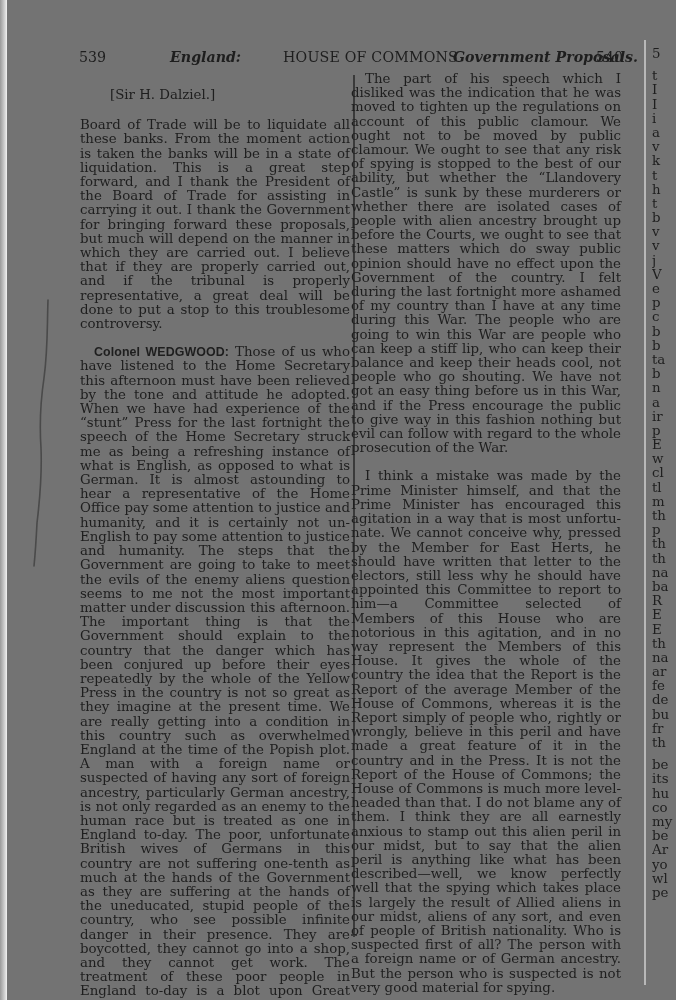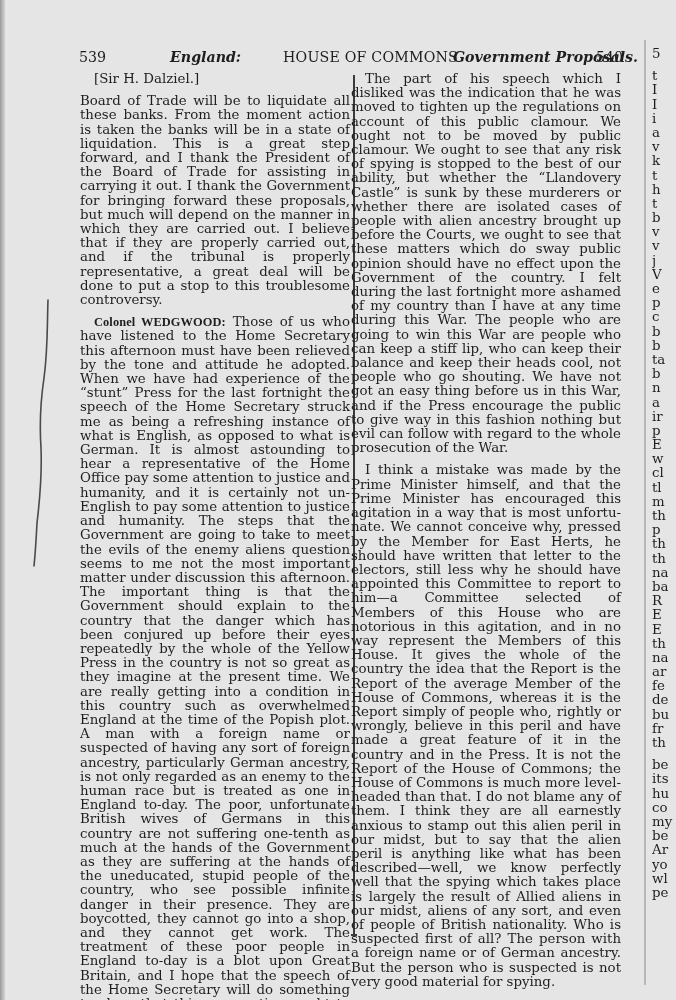--- a/index.html
+++ b/index.html
@@ -12,21 +12,21 @@
     height: 1000px;
     position: relative;
     overflow: hidden;
     font-family: "DejaVu Serif", "Liberation Serif", serif;
     color: #1e1e1e;
   }
   .page {
     position: absolute;
     left: 0; top: 0;
     width: 676px; height: 1000px;
-    background: #e5e5e5;
+    background: #737373;
   }
   
   .gutter-left {
     position: absolute;
     left: 0; top: 0;
     width: 7px; height: 1000px;
     background: linear-gradient(to right, #9a9a9a 0px, #bdbdbd 3px, #d6d6d6 5px, #f2f2f2 7px);
   }
   
   .page-edge {
@@ -77,30 +77,30 @@
   }
   .col-divider-foot {
     position: absolute;
     left: 351px; top: 934px;
     width: 6px; height: 2px;
     background: #3a3a3a;
   }
 
   .speaker-continued {
     text-indent: 14px;
-    margin: 0;
+    margin: 16px;
   }
   p {
     margin: 0;
     text-indent: 14px;
   }
   p.no-indent { text-indent: 0; }
-  p + p { margin-top: 8px; }
+  p + p { margin-top: 14px; }
   .speaker {
-    font-family: Liberation Serif, serif;
+    font-family: Liberation Sans, sans-serif;
     font-weight: bold;
     font-size: 12.4px;
     letter-spacing: 0.1px;
   }
 
   
   .next-page {
     position: absolute;
     left: 652px; top: 47px;
     width: 24px; height: 950px;

